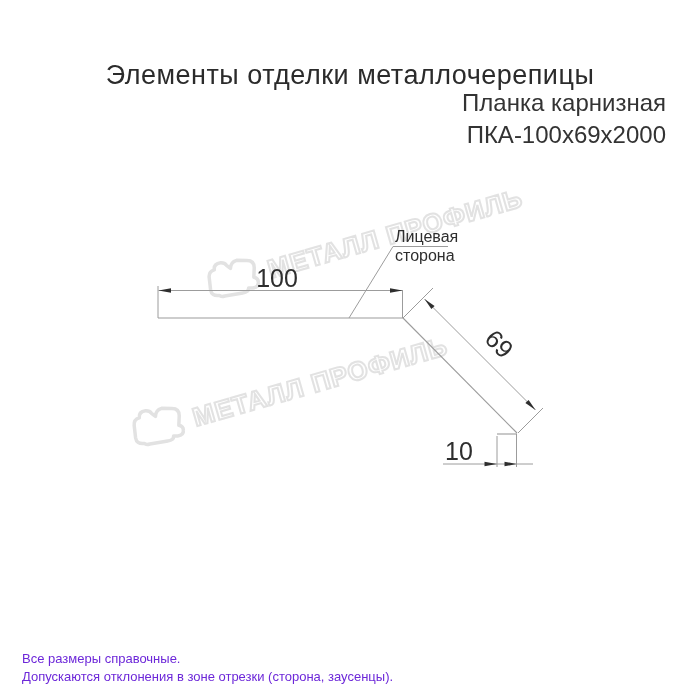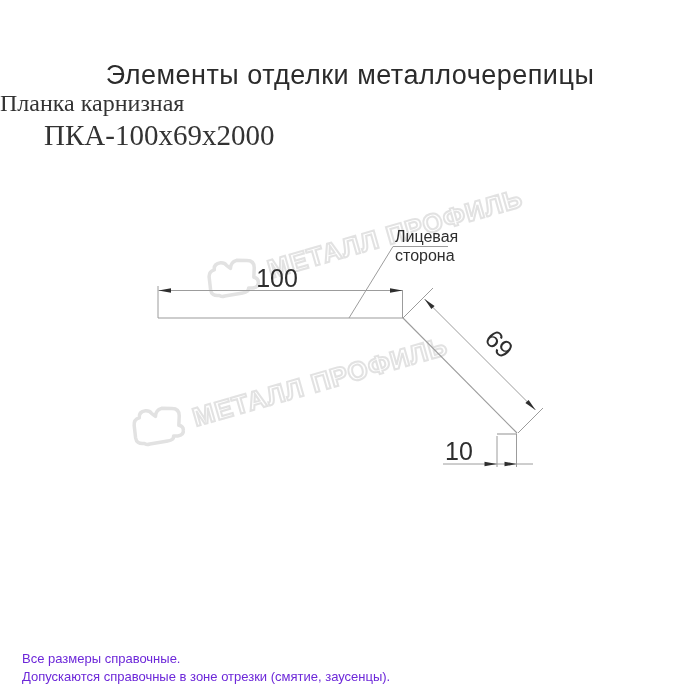--- a/index.html
+++ b/index.html
@@ -5,24 +5,24 @@
   html,body{margin:0;padding:0;}
   body{
     width:700px;height:700px;background:#ffffff;position:relative;overflow:hidden;
     font-family:"Liberation Sans", sans-serif;color:#2b2b2b;
   }
   .title{
     position:absolute;top:31px;left:0;width:700px;text-align:center;
     font-size:27px;letter-spacing:.5px;color:#2b2b2b;margin-top:29px;
   }
   .subhead{
-    position:absolute;top:88px;left:0;width:666px;text-align:left;color:#333;font-family:Liberation Serif, serif;
+    position:absolute;top:88px;left:0;width:666px;text-align:right;color:#333;
   }
   .subhead .line1{font-size:24px;line-height:30px;}
-  .subhead .line2{font-size:29px;line-height:34px;margin-left:44px;}
+  .subhead .line2{font-size:24px;line-height:34px;margin-left:44px;}
   .notes{
     position:absolute;left:22px;top:650px;font-size:13px;line-height:17.5px;color:#6d28d9;
   }
   svg{position:absolute;left:0;top:0;}
   .draw-line{stroke:#9c9c9c;stroke-width:1.1;fill:none;}
   .thin-line{stroke:#9c9c9c;stroke-width:1;fill:none;}
   .arrow{fill:#2e2e2e;stroke:none;}
   .dim-text{font-family:"Liberation Sans",sans-serif;font-size:25px;fill:#2e2e2e;}
   .label-text{font-family:"Liberation Sans",sans-serif;font-size:16px;fill:#2e2e2e;}
   .wm-text{
@@ -87,14 +87,14 @@
 
   <g>
     <path class="thin-line" d="M349,318 L393,246.5 H448"></path>
     <text class="label-text" x="395" y="242">Лицевая</text>
     <text class="label-text" x="395" y="261">сторона</text>
   </g>
 </svg>
 
 <div class="notes">
   <div>Все размеры справочные.</div>
-  <div>Допускаются справочные в зоне отрезки (смятие, заусенцы).</div>
+  <div>Допускаются отклонения в зоне отрезки (сторона, заусенцы).</div>
 </div>
 
 </body></html>

